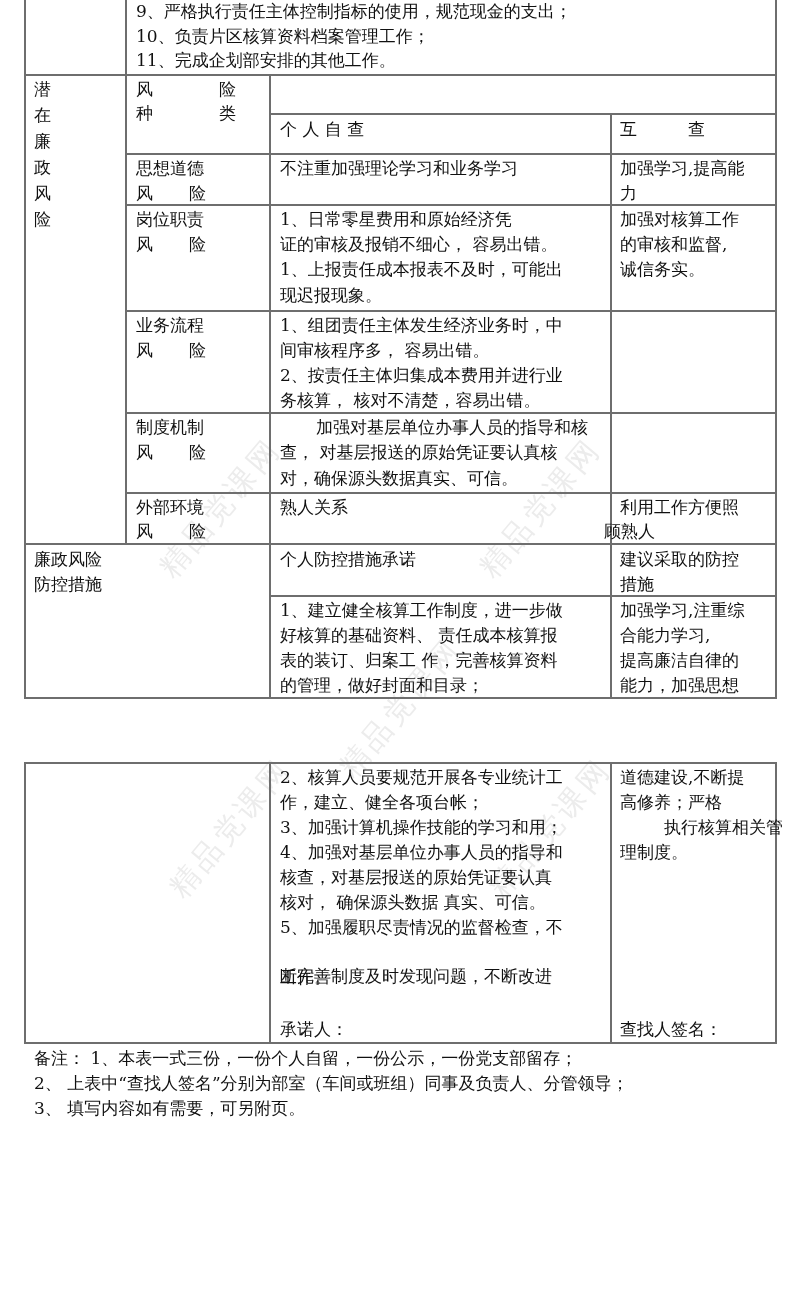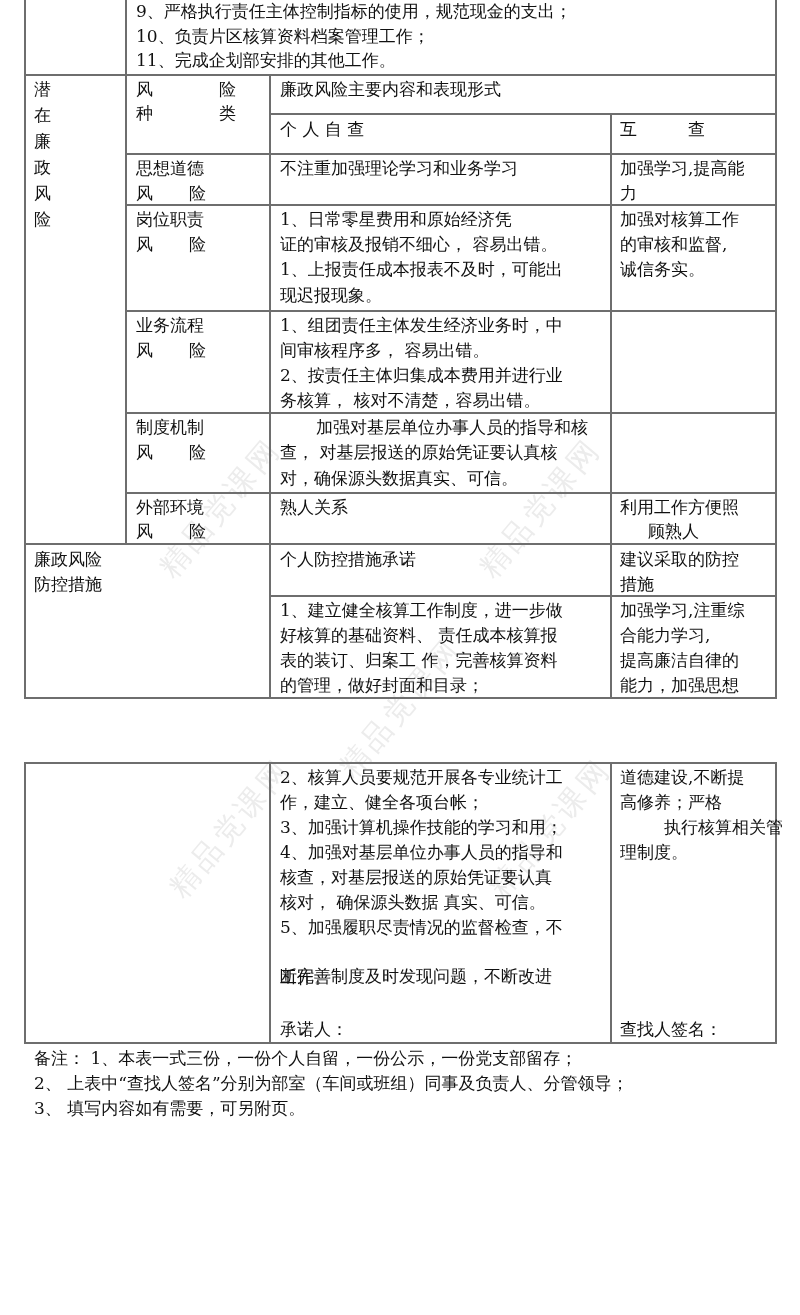--- a/index.html
+++ b/index.html
@@ -74,21 +74,20 @@
   <div>
     <div class="t spread" style="left:136px; top:76px; width:100px;">
       <span>风</span>
       <span>险</span>
     </div>
     <div class="t spread" style="left:136px; top:100px; width:100px;">
       <span>种</span>
       <span>类</span>
     </div>
   </div>
-  <div class="t" style="left:280px; top:76px;">廉政风险主要内容和表现形式</div>
   <div class="t" style="left:280px; top:116px;">个 人 自 查</div>
   <div class="t spread" style="left:620px; top:116px; width:85px;">
     <span>互</span>
     <span>查</span>
   </div>
 
   <div>
     <div class="t" style="left:136px; top:155px;">思想道德</div>
     <div class="t spread" style="left:136px; top:180px; width:70px;">
       <span>风</span>
@@ -138,21 +137,21 @@
   </div>
 
   <div>
     <div class="t" style="left:136px; top:494px;">外部环境</div>
     <div class="t spread" style="left:136px; top:518px; width:70px;">
       <span>风</span>
       <span>险</span>
     </div>
     <div class="t" style="left:280px; top:494px;">熟人关系</div>
     <div class="t" style="left:620px; top:494px;">利用工作方便照</div>
-    <div class="t" style="left:648px; top:518px;">顾熟人</div>
+    <div class="t" style="left:604px; top:518px;">顾熟人</div>
   </div>
 
   <div>
     <div class="t" style="left:34px; top:546px;">廉政风险</div>
     <div class="t" style="left:34px; top:571px;">防控措施</div>
     <div class="t" style="left:280px; top:546px;">个人防控措施承诺</div>
     <div class="t" style="left:620px; top:546px;">建议采取的防控</div>
     <div class="t" style="left:620px; top:571px;">措施</div>
 
     <div class="t" style="left:280px; top:597px;">1、建立健全核算工作制度，进一步做</div>

